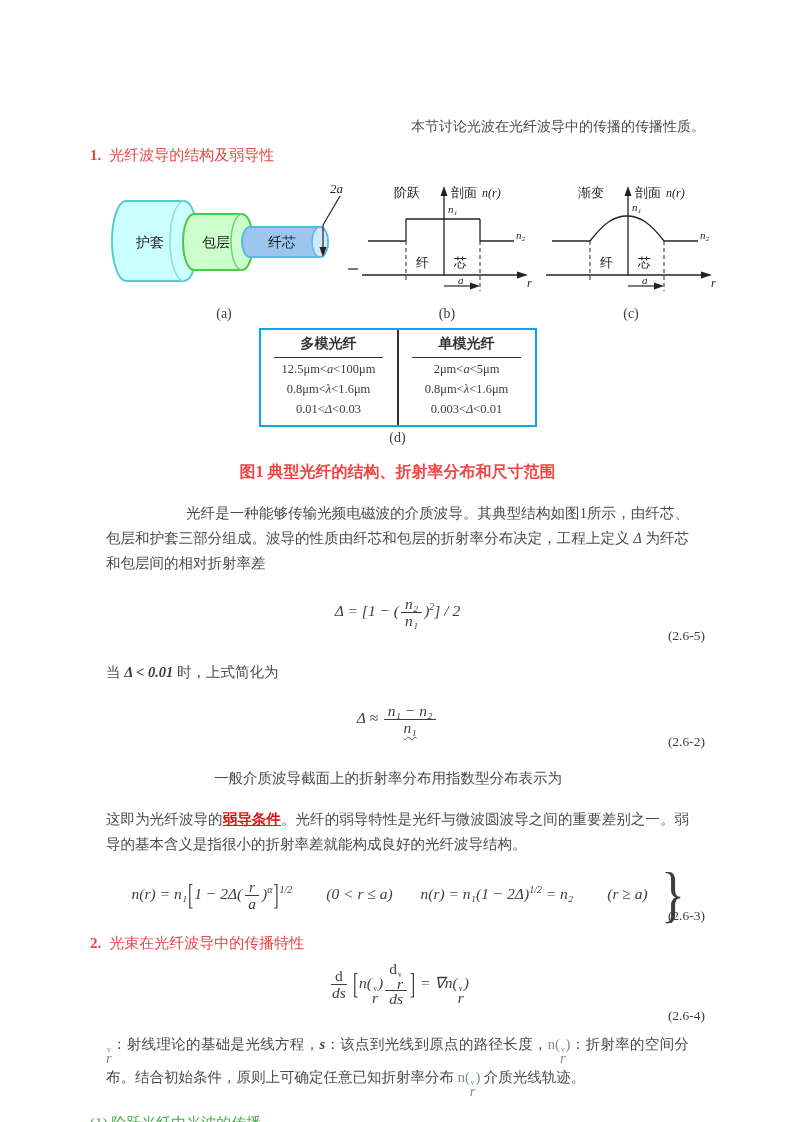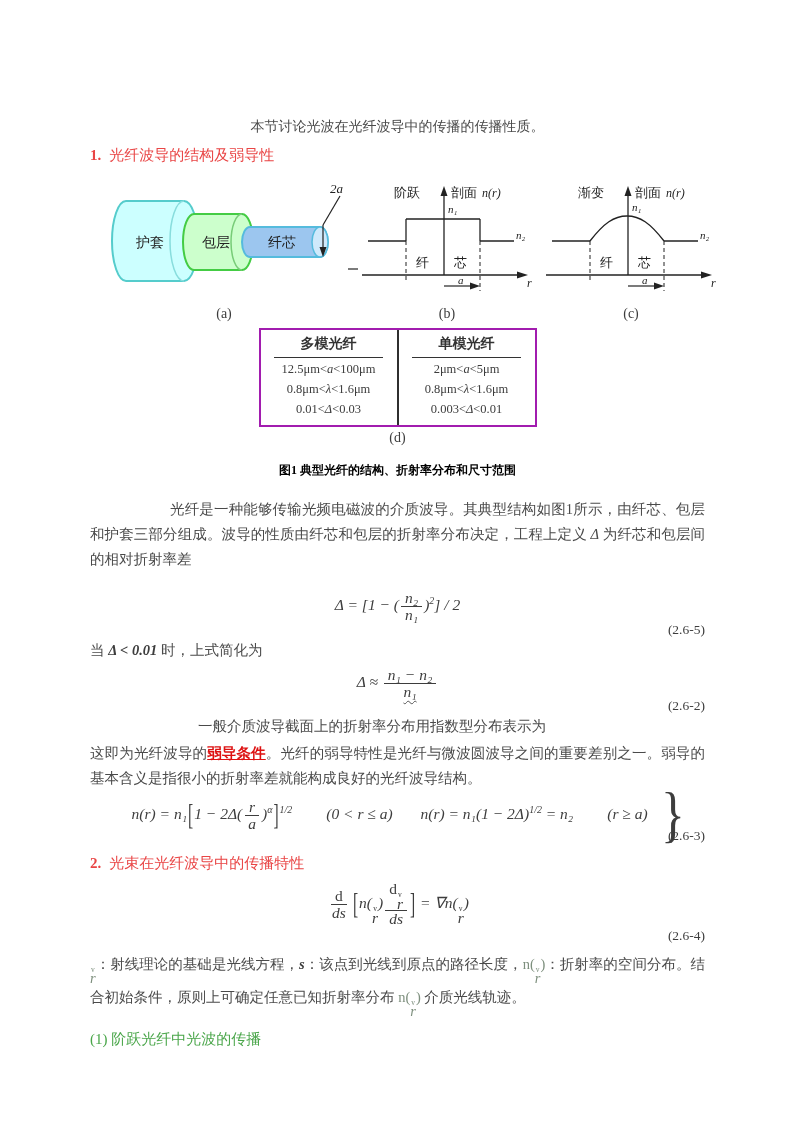--- a/index.html
+++ b/index.html
@@ -1,44 +1,44 @@
 <!DOCTYPE html>
 <html><head>
 <meta charset="utf-8">
 <style>
   html,body{margin:0;padding:0;background:#fff;}
   .page{position:relative;width:793px;height:1122px;background:#fff;overflow:hidden;
         font-family:"Liberation Serif","DejaVu Serif",serif;color:#4a4a4a;}
   .content{padding:112px 88px 0 90px;}
 
   .title{margin:0;text-align:center;font-size:21px;font-weight:bold;color:#2e2e2e;letter-spacing:1px;}
-  .intro{margin:6px 0 0 0;text-align:center;font-size:14px;color:#4a4a4a;}
+  .intro{margin:6px 0 0 0;text-align:right;font-size:14px;color:#4a4a4a;}
 
   .h-red{margin-top:10px;font-size:15px;color:#e94545;}
   .h-red .num{font-weight:bold;margin-right:8px;}
   .h-green{margin-top:12px;font-size:15px;color:#4aa64a;}
 
   .figrow{display:flex;align-items:flex-end;margin-top:14px;}
   .subfig{text-align:center;}
   .figcap{font-size:14px;color:#3c3c3c;margin-top:1px;}
   svg text{font-family:"Liberation Serif","DejaVu Serif",serif;}
 
   .dtable-wrap{margin-top:6px;text-align:center;}
-  .dtable{display:flex;width:274px;margin:0 auto;border:2px solid #a21caf;background:#fff;}
+  .dtable{display:flex;width:274px;margin:0 auto;border:2px solid #0ea5e9;background:#fff;}
   .dcol{flex:1;padding:5px 2px 7px 2px;}
   .dcol+.dcol{border-left:2px solid #2f2f2f;}
   .dhead{display:block;width:82%;margin:0 auto;font-size:14px;font-weight:bold;color:#333;
          border-bottom:1px solid #333;padding-bottom:4px;}
   .drow{font-size:12.5px;line-height:18px;color:#3c3c3c;margin-top:2px;}
   .drow i{font-family:"Liberation Serif",serif;}
   .dcap{font-size:14px;color:#3c3c3c;margin-top:3px;}
 
-  .fig1cap{margin-top:16px;text-align:center;font-size:12px;font-weight:bold;color:#000000;}
-
-  .para{margin:0;font-size:14.5px;line-height:25px;color:#4a4a4a;text-align:justify;}
+  .fig1cap{margin-top:16px;text-align:center;font-size:16px;font-weight:bold;color:#ef4444;}
+
+  .para{margin:16px;font-size:14.5px;line-height:25px;color:#4a4a4a;text-align:justify;}
   .p1{margin-top:18px;text-indent:80px;}
   .p2{margin-top:2px;}
   .ind-general{text-indent:108px;}
   .ind-ray{text-indent:72px;}
   .p4{margin-top:10px;text-indent:80px;}
 
   .var{font-family:"Liberation Serif",serif;font-style:italic;}
   .bmath{font-family:"Liberation Serif",serif;font-style:italic;font-weight:bold;color:#3d3d3d;}
   .red-key{color:#dd1111;font-weight:bold;text-decoration:underline;text-decoration-color:#dd1111;}
 

